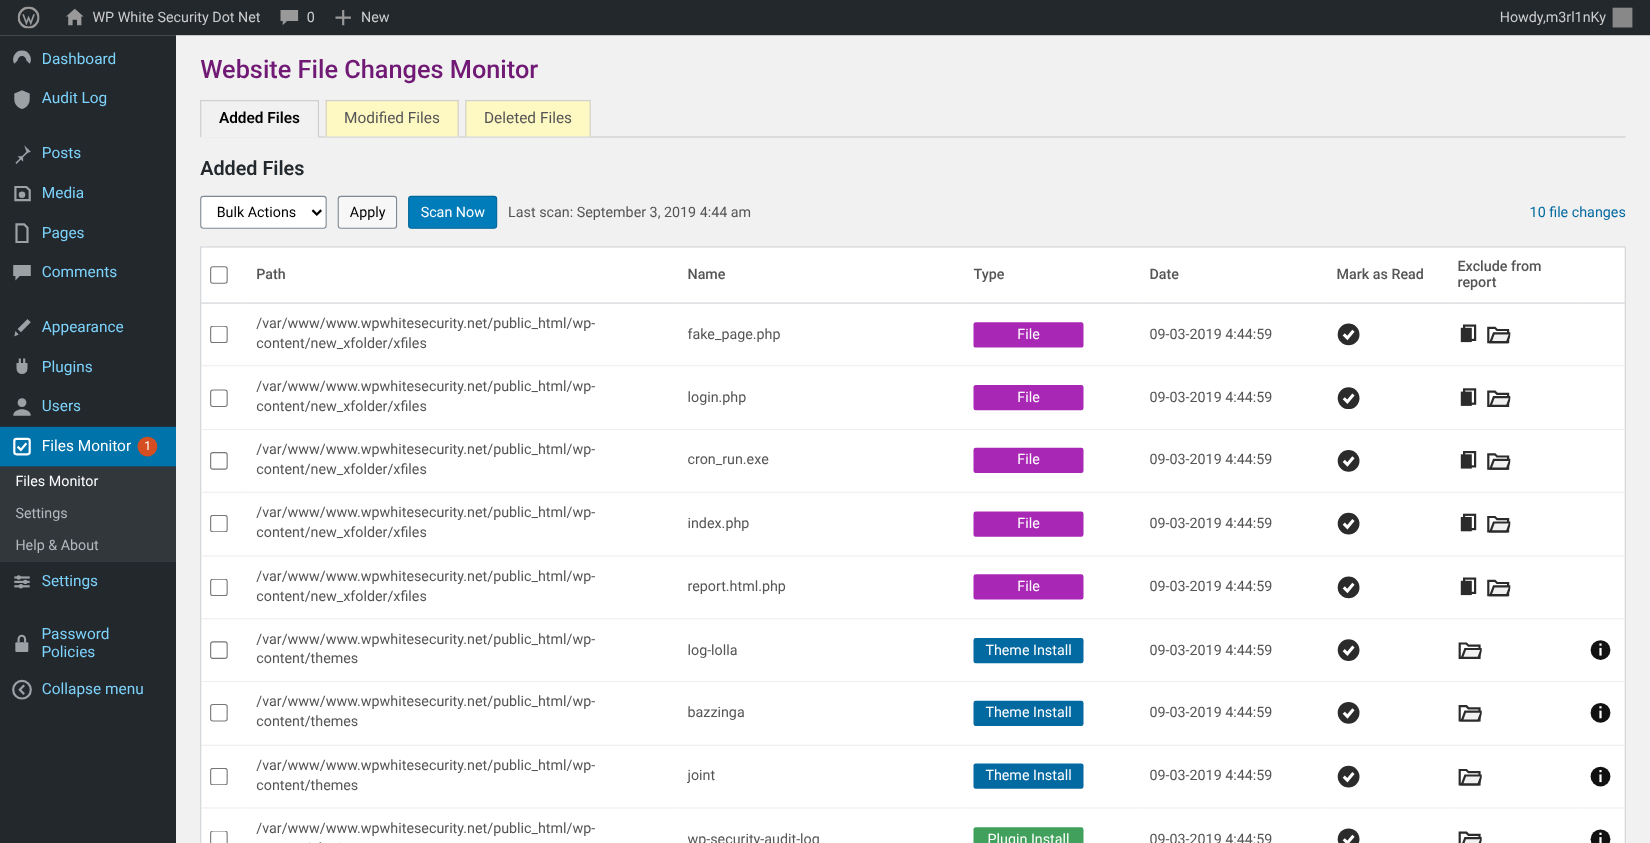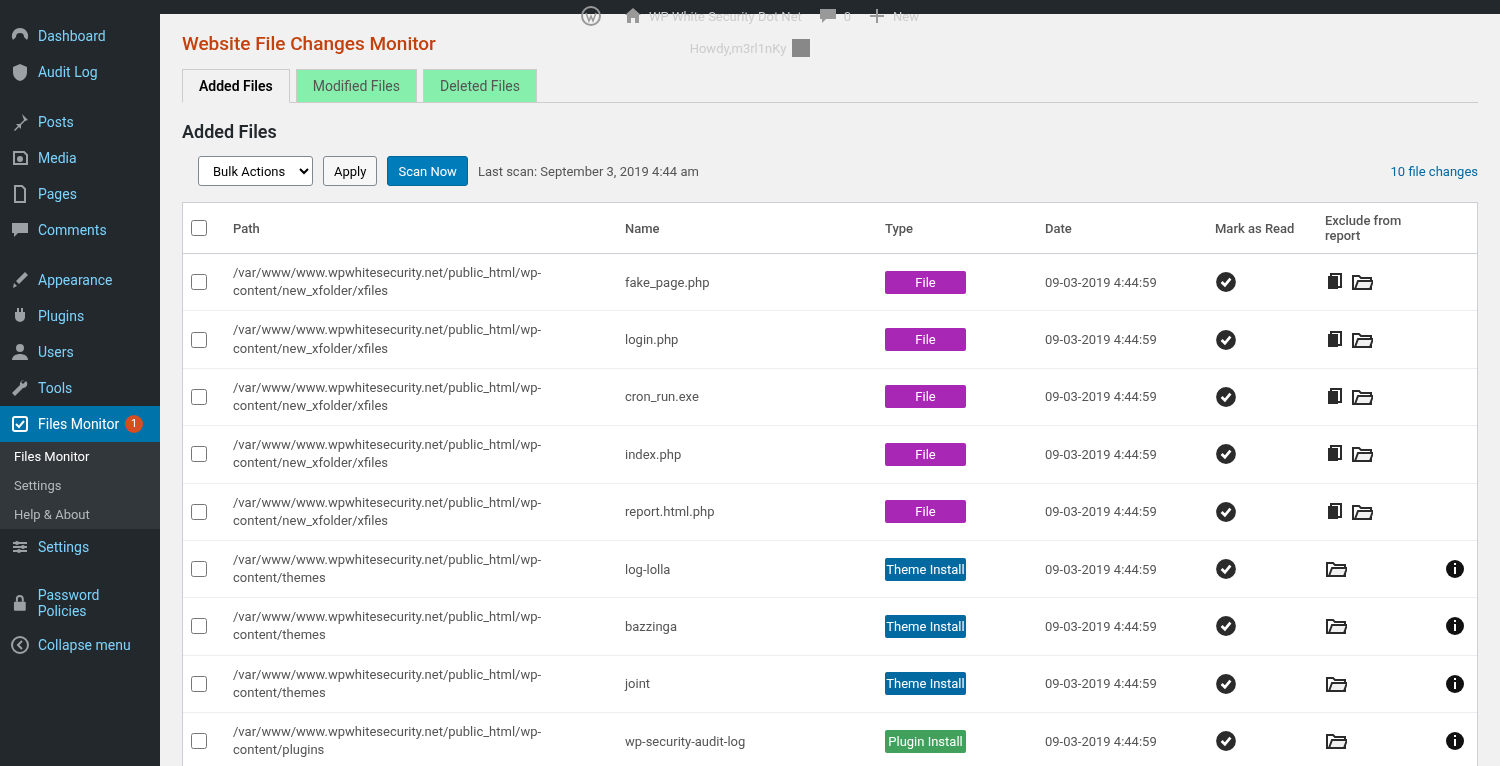--- a/index.html
+++ b/index.html
@@ -1,59 +1,59 @@
 <!DOCTYPE html>
 <html><head>
 <meta charset="utf-8">
 <style>
 * { box-sizing: border-box; margin: 0; padding: 0; }
 body { font-family: -apple-system, BlinkMacSystemFont, "Segoe UI", Roboto, sans-serif; font-size: 13px; color: #444; background: #f1f1f1; }
 
-.adminbar { height: 14px; background: #23282d; color: #eee; display: flex; align-items: center; justify-content: space-between; padding: 0 8px; font-size: 13px; flex-direction: column; }
+.adminbar { height: 32px; background: #23282d; color: #eee; display: flex; align-items: flex-start; justify-content: space-between; padding: 0 8px; font-size: 13px; }
 .ab-left, .ab-right { display: flex; align-items: center; gap: 0; }
 .ab-item { display: flex; align-items: center; padding: 0 8px; height: 32px; color: #ccc; cursor: pointer; text-decoration: none; }
 .ab-item .glv { display: inline-block; width: 20px; height: 20px; margin-right: 6px; }
 .ab-avatar { width: 18px; height: 18px; background: #888; margin-left: 6px; }
 
 .wrap { display: flex; }
 .adminmenu { width: 160px; background: #23282d; color: #eee; min-height: calc(100vh - 32px); padding-top: 4px; }
 .menuitem { display: flex; align-items: center; padding: 8px 10px; color: #7dd3fc; cursor: pointer; position: relative; font-size: 14px; }
 .menuitem .micon { width: 20px; height: 20px; margin-right: 8px; }
 .menuitem.sep { margin-top: 14px; }
 .menuitem.current { background: #0073aa; color: #fff; }
 .menuitem.current::after { content: ''; position: absolute; right: -8px; top: 50%; transform: translateY(-50%); border: 8px solid transparent; border-right-color: #f1f1f1; }
 .badge { display: inline-block; background: #d54e21; color: #fff; border-radius: 9px; min-width: 18px; height: 18px; font-size: 11px; line-height: 18px; text-align: center; margin-left: 6px; padding: 0 5px; }
 .submenu { background: #32373c; }
 .subitem { padding: 7px 12px 7px 14px; color: #b4b9be; cursor: pointer; font-size: 13px; }
 .subitem.cur { color: #fff; }
 
 .content { flex: 1; padding: 18px 22px; }
-h1.pt { font-size: 19px; font-weight: 500; color: #c2410c; margin-bottom: 14px; }
+h1.pt { font-size: 23px; font-weight: 500; color: #701a75; margin-bottom: 14px; }
 .tabs { display: flex; border-bottom: 1px solid #ccc; }
-.tab { padding: 8px 16px; border: 1px solid #ccc; border-bottom: none; margin-right: 6px; background: #86efac; color: #555; cursor: pointer; font-size: 14px; }
+.tab { padding: 8px 16px; border: 1px solid #ccc; border-bottom: none; margin-right: 6px; background: #fef9c3; color: #555; cursor: pointer; font-size: 14px; }
 .tab.active { background: #f1f1f1; border-bottom: 1px solid #f1f1f1; margin-bottom: -1px; color: #000; font-weight: 600; }
 
 h2.sec { font-size: 18px; font-weight: 600; margin: 18px 0 14px; color: #23282d; }
 
-.ctrlrow { display: flex; align-items: center; gap: 10px; margin-left: 16px; }
+.ctrlrow { display: flex; align-items: center; gap: 10px; }
 .ctrlrow .right { margin-left: auto; color: #0369a1; }
 select, .btn { height: 30px; padding: 0 10px; border: 1px solid #7e8993; border-radius: 3px; background: #fff; font-size: 13px; cursor: pointer; font-family: inherit; }
 .btn { background: #f7f7f7; }
 .btn.primary { background: #007cba; border-color: #006799; color: #ffffff; }
 .last-scan { color: #555; font-size: 13px; text-align: right; }
 
 .table { display: grid; grid-template-columns: 42px 1fr 260px 160px 170px 110px 120px 40px; background: #fff; border: 1px solid #ccd0d4; margin-top: 16px; }
 .th, .td { padding: 10px 8px; display: flex; align-items: center; }
 .th { border-bottom: 1px solid #ccd0d4; color: #555; font-weight: 500; }
 .trow { display: contents; }
 .trow .td { border-bottom: 1px solid #eee; color: #555; font-size: 13px; }
 .trow:last-child .td { border-bottom: none; }
 .tdpath { line-height: 1.4; }
 
-.pill { display: inline-block; padding: 4px 0; width: 81px; text-align: center; color: #fff; border-radius: 2px; font-size: 13px; }
+.pill { display: inline-block; padding: 4px 0; width: 100px; text-align: center; color: #fff; border-radius: 2px; font-size: 13px; }
 .pill.file { background: #a927b5; }
 .pill.theme { background: #0369a1; }
 .pill.plugin { background: #40a05c; }
 
 .cbx { width: 16px; height: 16px; }
 
 .iconbtns { display: flex; gap: 6px; }
 .info-ico svg, .exc-ico svg, .mark-ico svg { display: block; }
 
 svg.gl { fill: #999; }
@@ -150,26 +150,20 @@
             <path d="M7 2v4H5v5a5 5 0 0010 0V6h-2V2h-2v4H9V2z"></path>
           </svg></span>
         <span>Plugins</span>
       </div>
     <div class="menuitem">
         <span class="micon"><svg class="gl" viewBox="0 0 20 20">
             <circle cx="10" cy="6" r="4"></circle>
             <path d="M2 18c0-4 4-6 8-6s8 2 8 6z"></path>
           </svg></span>
         <span>Users</span>
-      </div>
-    <div class="menuitem">
-        <span class="micon"><svg class="gl" viewBox="0 0 20 20">
-            <path d="M14 2a4 4 0 00-4 5L2 15l3 3 8-8a4 4 0 003-7l-3 3-2-2z"></path>
-          </svg></span>
-        <span>Tools</span>
       </div>
     <div class="menuitem current">
         <span class="micon"><svg class="gl" viewBox="0 0 20 20">
             <rect x="3" y="3" width="14" height="14" rx="2" fill="none" stroke="#fff" stroke-width="2"></rect>
             <path d="M6 10l3 3 5-6" fill="none" stroke="#fff" stroke-width="2"></path>
           </svg></span>
         <span>Files Monitor</span>
         <span class="badge">1</span>
       </div>
     <div class="submenu">

